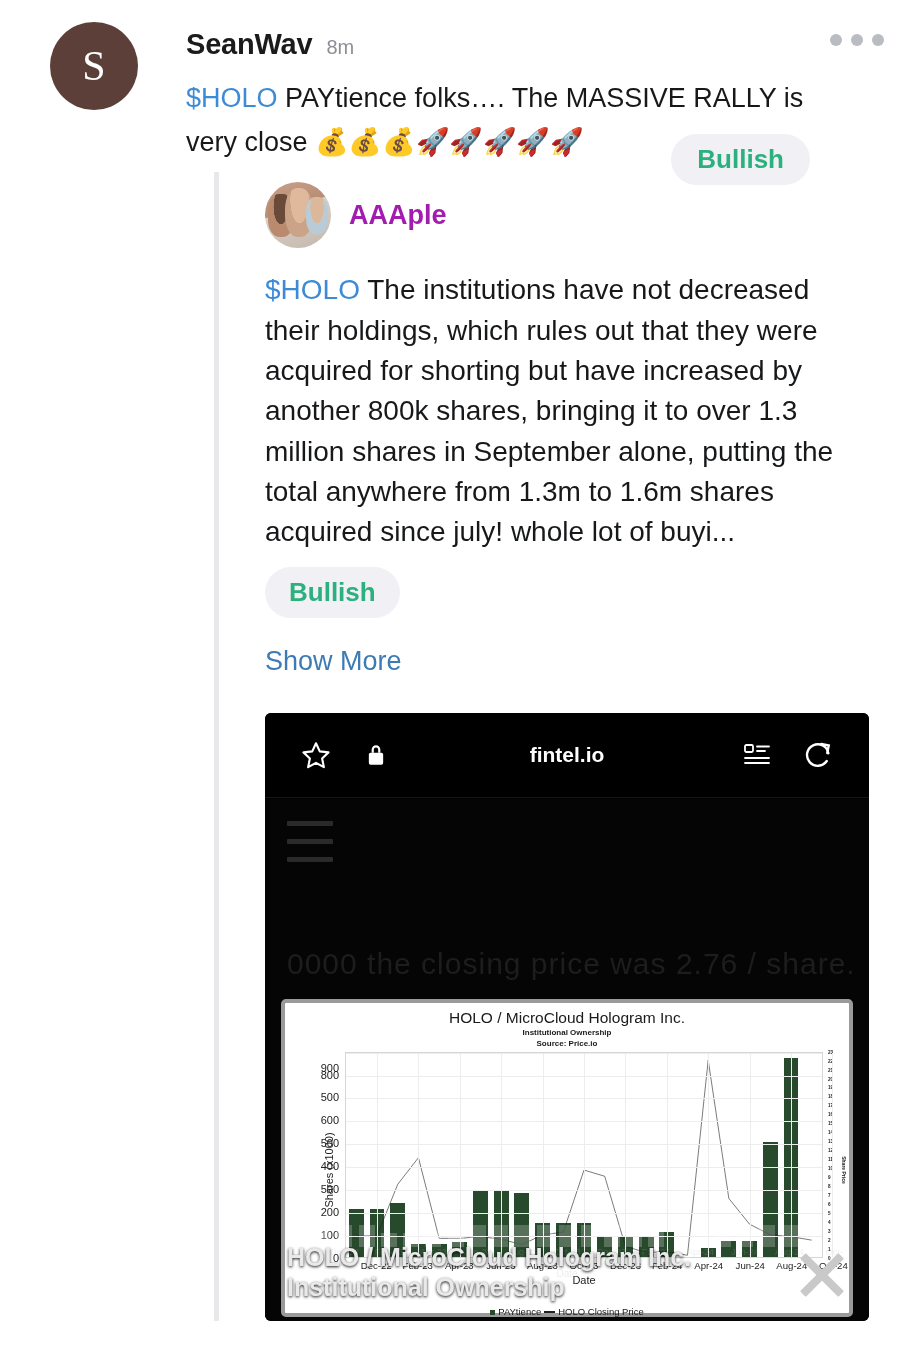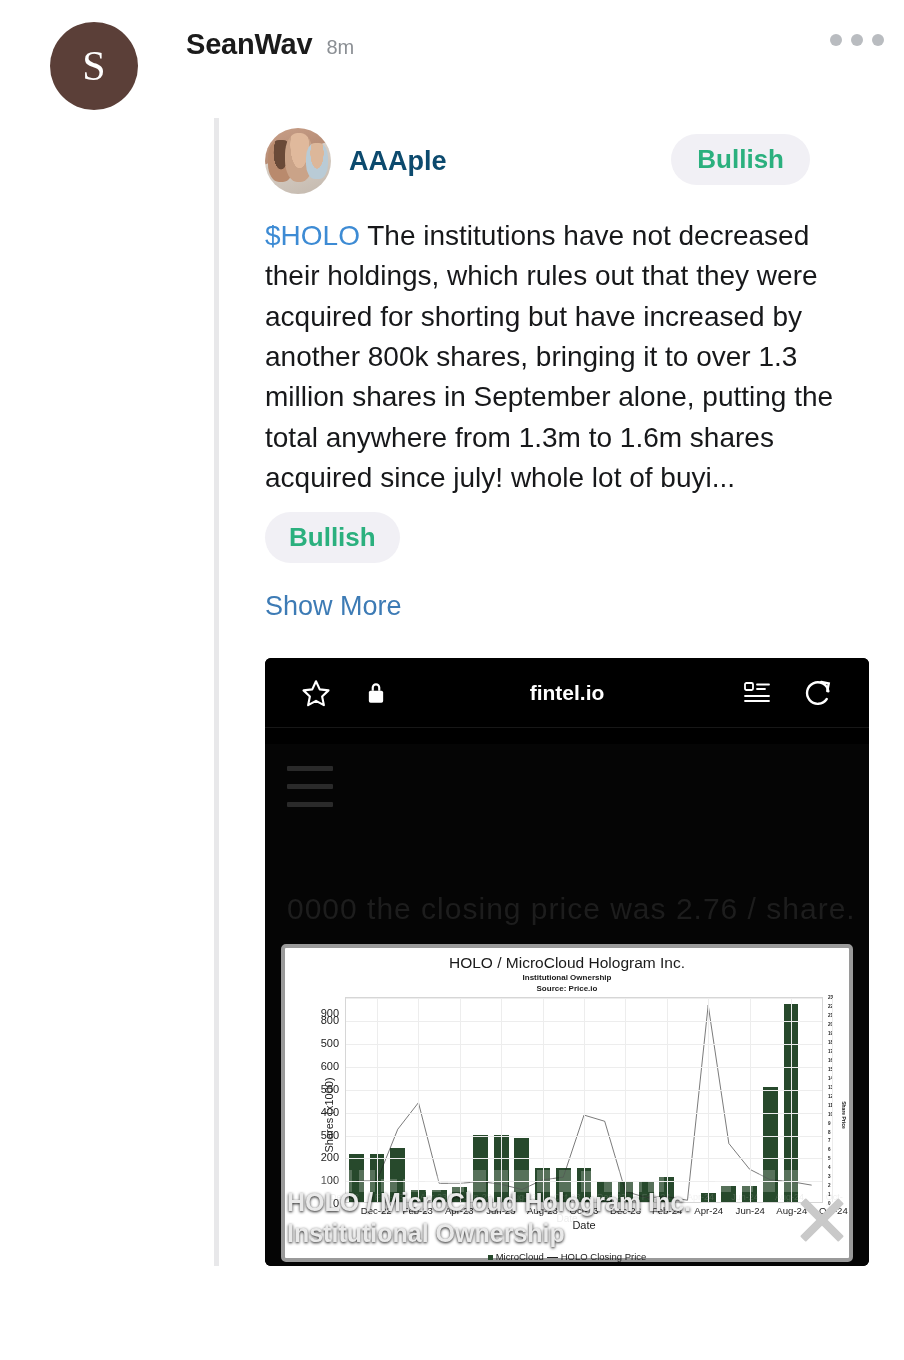--- a/index.html
+++ b/index.html
@@ -59,21 +59,21 @@
     width: 66px; height: 66px; border-radius: 50%;
     flex: 0 0 66px; overflow: hidden; position: relative;
     background: linear-gradient(160deg,#c9a089 0%, #b78d76 40%, #d8cfc6 41%, #c3b8ad 100%);
   }
   .q-avatar .f1 { position:absolute; left:4%; top:18%; width:40%; height:64%;
     background: radial-gradient(ellipse at 50% 30%, #6a4a38 0 40%, rgba(0,0,0,0) 41%), #b98a6d; border-radius:42%; }
   .q-avatar .f2 { position:absolute; left:30%; top:8%; width:42%; height:74%;
     background: radial-gradient(ellipse at 52% 24%, #e0b99c 0 44%, rgba(0,0,0,0) 45%), #caa388; border-radius:44%; }
   .q-avatar .f3 { position:absolute; left:62%; top:22%; width:34%; height:56%;
     background: radial-gradient(ellipse at 50% 28%, #dcb79a 0 42%, rgba(0,0,0,0) 43%), #b9cbd6; border-radius:40%; }
-  .q-name { font-size: 27px; font-weight: bold; color: #0c4a6e; }
+  .q-name { font-size: 27px; font-weight: bold; color: #a21caf; }
 
   .q-text {
     font-size: 28px; line-height: 1.44; color: #17181a;
     margin-top: 22px; max-width: 600px;
   }
   .q-badge-wrap { margin-top: 14px; }
   .q-badge {
     display: inline-block; background: #f1f0f5; color: #2bb07e;
     font-size: 26px; font-weight: bold;
     border-radius: 28px; padding: 10px 24px;
@@ -82,21 +82,21 @@
     margin-top: 28px; font-size: 27px; color: #3d7bb5; cursor: pointer;
   }
 
   
   .embed {
     margin-top: 36px; width: 604px; height: 608px;
     background: #000; border-radius: 6px; overflow: hidden;
     position: relative;
   }
   .browser-bar {
-    height: 70px; background: #000;
+    height: 85px; background: #000;
     display: flex; align-items: center; padding: 14px 36px;
     position: relative; border-bottom: 1px solid #171717;
   }
   .bb-left { display: flex; align-items: center; gap: 34px; }
   .bb-right { position: absolute; right: 36px; display: flex; align-items: center; gap: 32px; }
   .bb-url {
     position: absolute; left: 0; right: 0; text-align: center;
     color: #fff; font-size: 21px; font-weight: bold; pointer-events: none;
   }
   .icon-svg { display: block; }
@@ -213,20 +213,23 @@
           <span class="username">SeanWav</span>
           <span class="timestamp">8m</span>
         </div>
 
         <div class="dots">
           <i></i>
           <i></i>
           <i></i>
         </div>
 
+        <div class="post-text">
+          <span class="cashtag">$HOLO</span><span> PAYtience folks…. The MASSIVE RALLY is very close </span><span class="emoji">💰💰💰🚀🚀🚀🚀🚀</span>
+        </div>
 
         <div class="badge badge-inline">Bullish</div>
       </div>
     </div>
   </div>
 
   <div class="quote">
     <div class="q-head">
       <div class="q-avatar">
         <span class="f1"></span>
@@ -398,21 +401,21 @@
                 <div style="left: 67.3913%;">Feb-24</div>
                 <div style="left: 76.087%;">Apr-24</div>
                 <div style="left: 84.7826%;">Jun-24</div>
                 <div style="left: 93.4783%;">Aug-24</div>
                 <div style="left: 102.174%;">Oct-24</div>
               </div>
             <div class="xlabel">Date</div>
           </div>
 
           <div class="legend">
-            <span class="sw"></span><span>MicroCloud</span><span class="ln"></span><span>HOLO Closing Price</span>
+            <span class="sw"></span><span>PAYtience</span><span class="ln"></span><span>HOLO Closing Price</span>
           </div>
         </div>
 
         <div class="bottom-area">
           <div class="dim-chart" id="dimchart">
             <div class="dim-xticks" id="dimxticks">
                 <div style="left: 6.52174%;">Dec-22</div>
                 <div style="left: 15.2174%;">Feb-23</div>
                 <div style="left: 23.913%;">Apr-23</div>
                 <div style="left: 32.6087%;">Jun-23</div>

